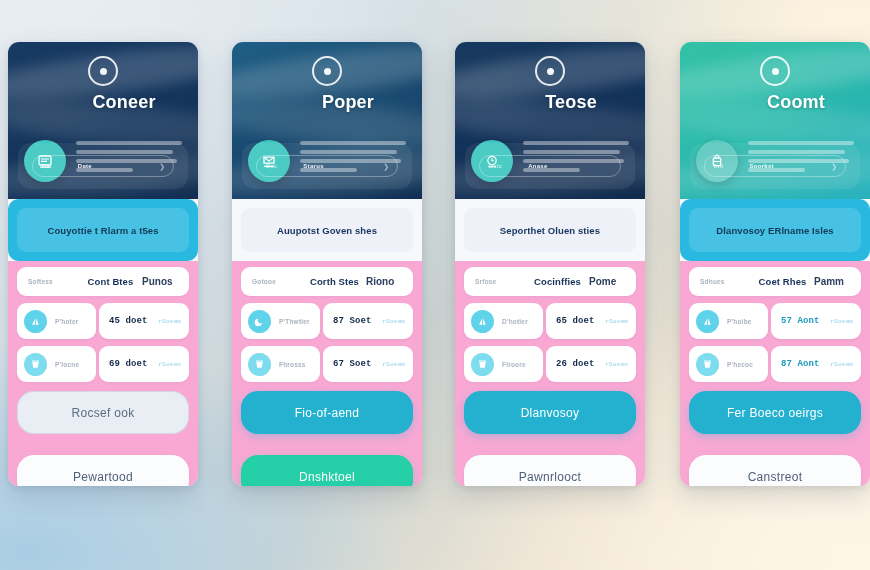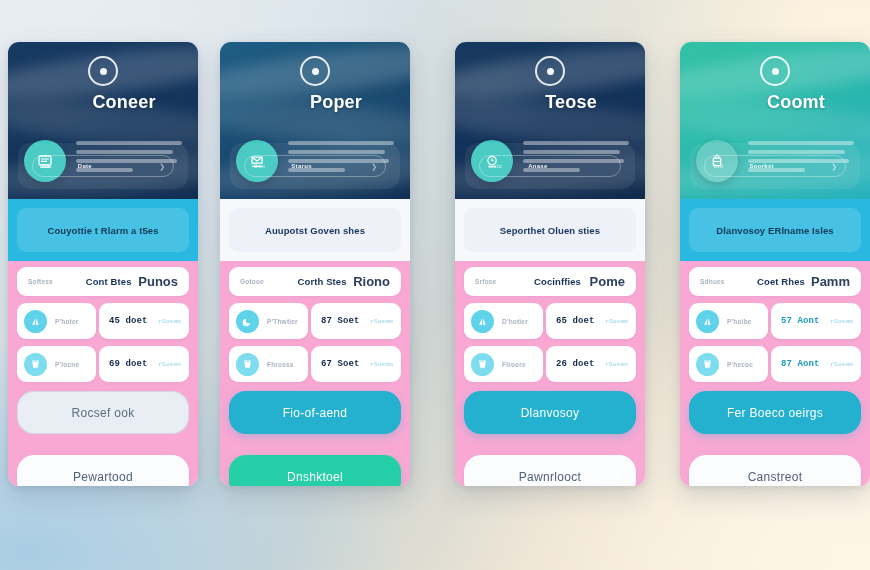--- a/index.html
+++ b/index.html
@@ -28,21 +28,21 @@
     position: absolute;
     top: 42px;
     width: 190px;
     height: 444px;
     border-radius: 11px;
     overflow: hidden;
     background: #f7f8fb;
     box-shadow: 0 10px 26px rgba(40,60,90,0.17), 0 2px 6px rgba(40,60,90,0.10);
   }
   .c1 { left: 8px; }
-  .c2 { left: 220px; }
+  .c2 { left: 232px; }
   .c3 { left: 455px; }
   .c4 { left: 680px; }
 
   
   .hero {
     position: relative;
     height: 157px;
     overflow: hidden;
   }
   .hero.navy {
@@ -177,20 +177,21 @@
     line-height: 1;
   }
 
   
   .band {
     height: 62px;
     display: flex;
     align-items: center;
     justify-content: center;
     padding: 4px 9px;
+    border-radius: 11px;
   }
   .band.cyan  { background: #29b8e0; }
   .band.light { background: #f7f8fb; }
 
   .band-inner {
     width: 100%;
     height: 44px;
     border-radius: 9px;
     display: flex;
     align-items: center;
@@ -234,22 +235,21 @@
   .colhead .h-mid {
     flex: 1;
     text-align: center;
     font-size: 9.5px;
     color: #16325a;
     font-weight: bold;
     letter-spacing: .1px;
   }
   .colhead .h-right {
     flex: 0 0 24%;
-    text-align: right;
-    font-size: 13px;
+    font-size: 10px;
     color: #2c3f5e;
     font-weight: bold;
   }
 
   .row {
     display: flex;
     align-items: stretch;
     margin-bottom: 7px;
     gap: 3px;
   }

